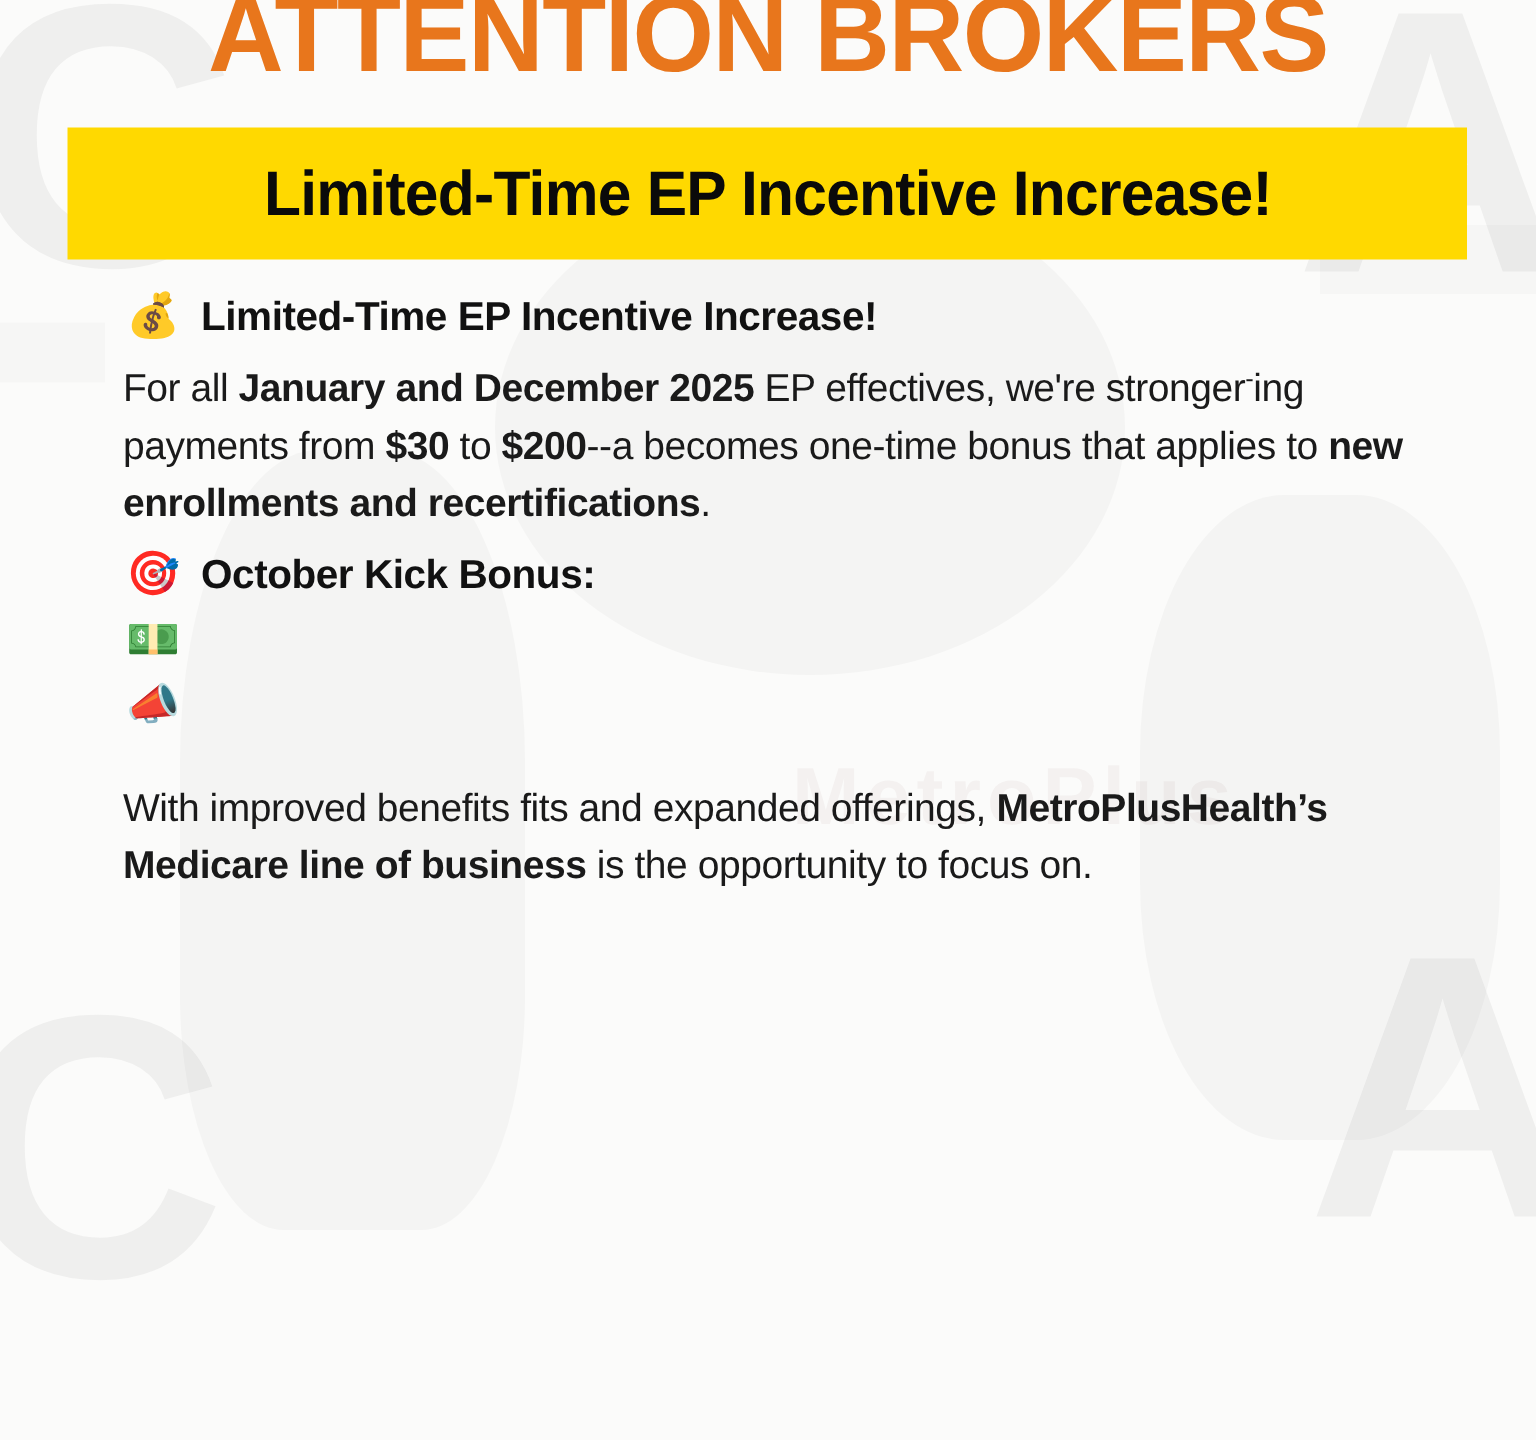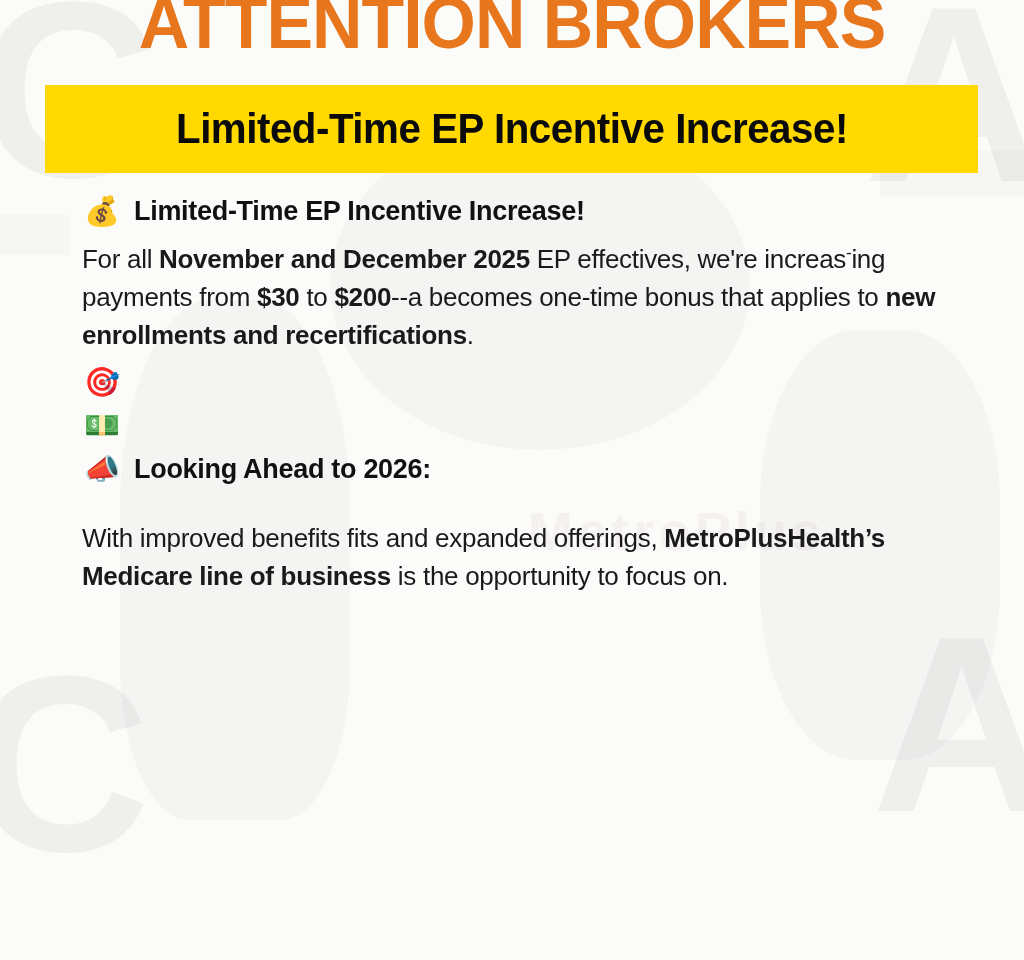--- a/index.html
+++ b/index.html
@@ -178,35 +178,35 @@
     <div class="banner-text">Limited-Time EP Incentive Increase!</div>
   </div>
 
   <div class="content">
     <div id="sections-host">
         <div class="section">
           <div class="sec-head">
             <span class="sec-emoji">💰</span>
             <span class="sec-title">Limited-Time EP Incentive Increase!</span>
           </div>
-          <div class="sec-body"><span>For all </span><b>November and December 2025</b><span> EP effectives, we're increas</span><span class="sup-hyphen">-</span><span>ing payments from </span><b>$30</b><span> to </span><b>$200</b><span>--a becomes one-time bonus that applies to </span><b>new enrollments and recertifications</b><span>.</span></div>
+          <div class="sec-body"><span>For all </span><b>January and December 2025</b><span> EP effectives, we're stronger</span><span class="sup-hyphen">-</span><span>ing payments from </span><b>$30</b><span> to </span><b>$200</b><span>--a becomes one-time bonus that applies to </span><b>new enrollments and recertifications</b><span>.</span></div>
         </div>
         <div class="section">
           <div class="sec-head">
             <span class="sec-emoji">🎯</span>
+            <span class="sec-title">October Kick Bonus:</span>
           </div>
         </div>
         <div class="section">
           <div class="sec-head">
             <span class="sec-emoji">💵</span>
           </div>
         </div>
         <div class="section">
           <div class="sec-head">
             <span class="sec-emoji">📣</span>
-            <span class="sec-title">Looking Ahead to 2026:</span>
           </div>
         </div>
       </div>
     <div class="closing" id="closing-host"><span>With improved benefits fits and expanded offerings, </span><b>MetroPlusHealth’s Medicare line of business</b><span> is the opportunity to focus on.</span></div>
   </div>
 
 </div>
 
 </body></html>

